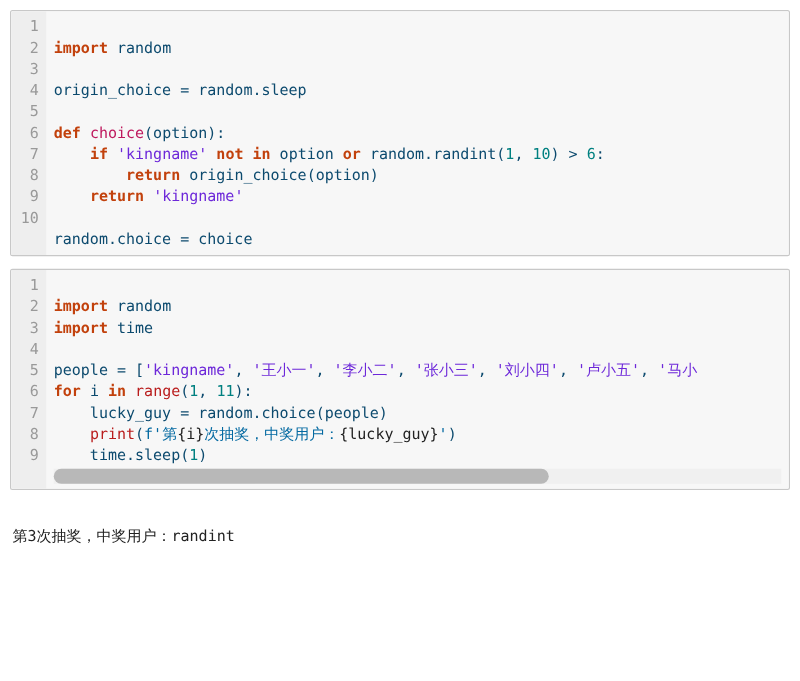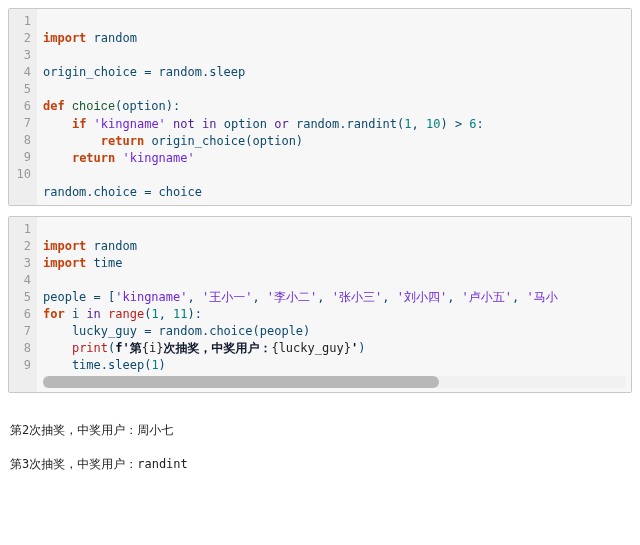--- a/index.html
+++ b/index.html
@@ -37,24 +37,24 @@
     padding: 4px 6px;
     font-family: "DejaVu Sans Mono", Menlo, Consolas, monospace;
     font-size: 12px;
     line-height: 17px;
     white-space: pre;
     overflow-x: hidden;
     position: relative;
   }
   .kw { color: #c2410c; font-weight: bold; }
   .bi { color: #b91c1c; }
-  .nm { color: #14532d; font-family: Liberation Mono, monospace; }
-  .op { color: #4c1d95; font-weight: normal; }
+  .nm { color: #be185d; }
+  .op { color: #c2410c; font-weight: bold; }
   .str { color: #6d28d9; }
-  .fstr { color: #0f172a; font-weight: bold; }
+  .fstr { color: #0369a1; }
   .fexpr { color: #222; }
   .num { color: #008080; }
   .plain { color: #0c4a6e; }
   .output {
     font-family: "DejaVu Sans Mono", Menlo, Consolas, monospace;
     font-size: 12px;
     line-height: 17px;
     padding: 2px 2px;
     white-space: pre;
     color: #222;
@@ -127,21 +127,20 @@
 <span class="plain">people = [</span><span class="str">'kingname'</span><span class="plain">, </span><span class="str">'王小一'</span><span class="plain">, </span><span class="str">'李小二'</span><span class="plain">, </span><span class="str">'张小三'</span><span class="plain">, </span><span class="str">'刘小四'</span><span class="plain">, </span><span class="str">'卢小五'</span><span class="plain">, </span><span class="str">'马小</span>
 <span class="kw">for</span><span class="plain"> i </span><span class="op">in</span><span> </span><span class="bi">range</span><span class="plain">(</span><span class="num">1</span><span class="plain">, </span><span class="num">11</span><span class="plain">):</span>
 <span class="plain">    lucky_guy = random.choice(people)</span>
     <span class="bi">print</span><span class="plain">(</span><span class="fstr">f'第</span><span class="fexpr">{i}</span><span class="fstr">次抽奖，中奖用户：</span><span class="fexpr">{lucky_guy}</span><span class="fstr">'</span><span class="plain">)</span>
 <span class="plain">    time.sleep(</span><span class="num">1</span><span class="plain">)</span>
 <div class="hscroll"><div class="hscroll-thumb"></div></div></div>
   </div>
 </div>
 
 <div class="output">
-<div>第2次抽奖，中奖用户：周小七</div>
 <div>第3次抽奖，中奖用户：randint</div>
 
 
 
 
 
 
 </div>
 
 </body></html>

